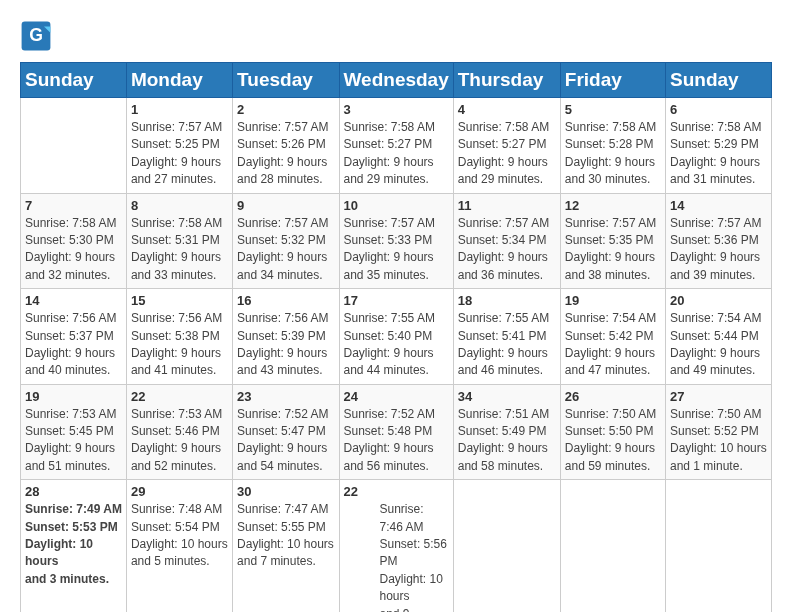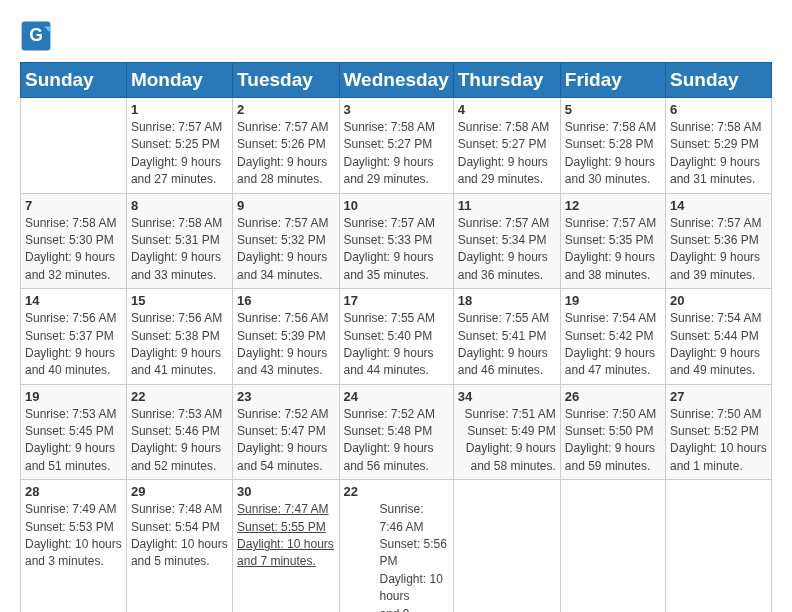--- a/index.html
+++ b/index.html
@@ -284,21 +284,21 @@
         </td>
         <td>
           <span class="day-num">24</span>
           <div class="day-info" style="white-space: pre-line;">Sunrise: 7:52 AM
 Sunset: 5:48 PM
 Daylight: 9 hours
 and 56 minutes.</div>
         </td>
         <td>
           <span class="day-num">34</span>
-          <div class="day-info" style="white-space: pre-line; text-align: right;">Sunrise: 7:51 AM
+          <div class="day-info" style="white-space: pre-line;">Sunrise: 7:51 AM
 Sunset: 5:49 PM
 Daylight: 9 hours
 and 58 minutes.</div>
         </td>
         <td>
           <span class="day-num">26</span>
           <div class="day-info" style="white-space: pre-line;">Sunrise: 7:50 AM
 Sunset: 5:50 PM
 Daylight: 9 hours
 and 59 minutes.</div>
@@ -307,35 +307,35 @@
           <span class="day-num">27</span>
           <div class="day-info" style="white-space: pre-line;">Sunrise: 7:50 AM
 Sunset: 5:52 PM
 Daylight: 10 hours
 and 1 minute.</div>
         </td>
       </tr>
       <tr>
         <td>
           <span class="day-num">28</span>
-          <div class="day-info" style="white-space: pre-line;">Sunrise: 7:49 AM
+          <div class="day-info" style="white-space: pre-line; font-weight: bold;">Sunrise: 7:49 AM
 Sunset: 5:53 PM
 Daylight: 10 hours
 and 3 minutes.</div>
         </td>
         <td>
           <span class="day-num">29</span>
           <div class="day-info" style="white-space: pre-line;">Sunrise: 7:48 AM
 Sunset: 5:54 PM
 Daylight: 10 hours
 and 5 minutes.</div>
         </td>
         <td>
           <span class="day-num">30</span>
-          <div class="day-info" style="white-space: pre-line; text-decoration: underline;">Sunrise: 7:47 AM
+          <div class="day-info" style="white-space: pre-line;">Sunrise: 7:47 AM
 Sunset: 5:55 PM
 Daylight: 10 hours
 and 7 minutes.</div>
         </td>
         <td>
           <span class="day-num">22</span>
           <div class="day-info" style="white-space: pre-line; margin-left: 36px;">Sunrise: 7:46 AM
 Sunset: 5:56 PM
 Daylight: 10 hours
 and 9 minutes.</div>

